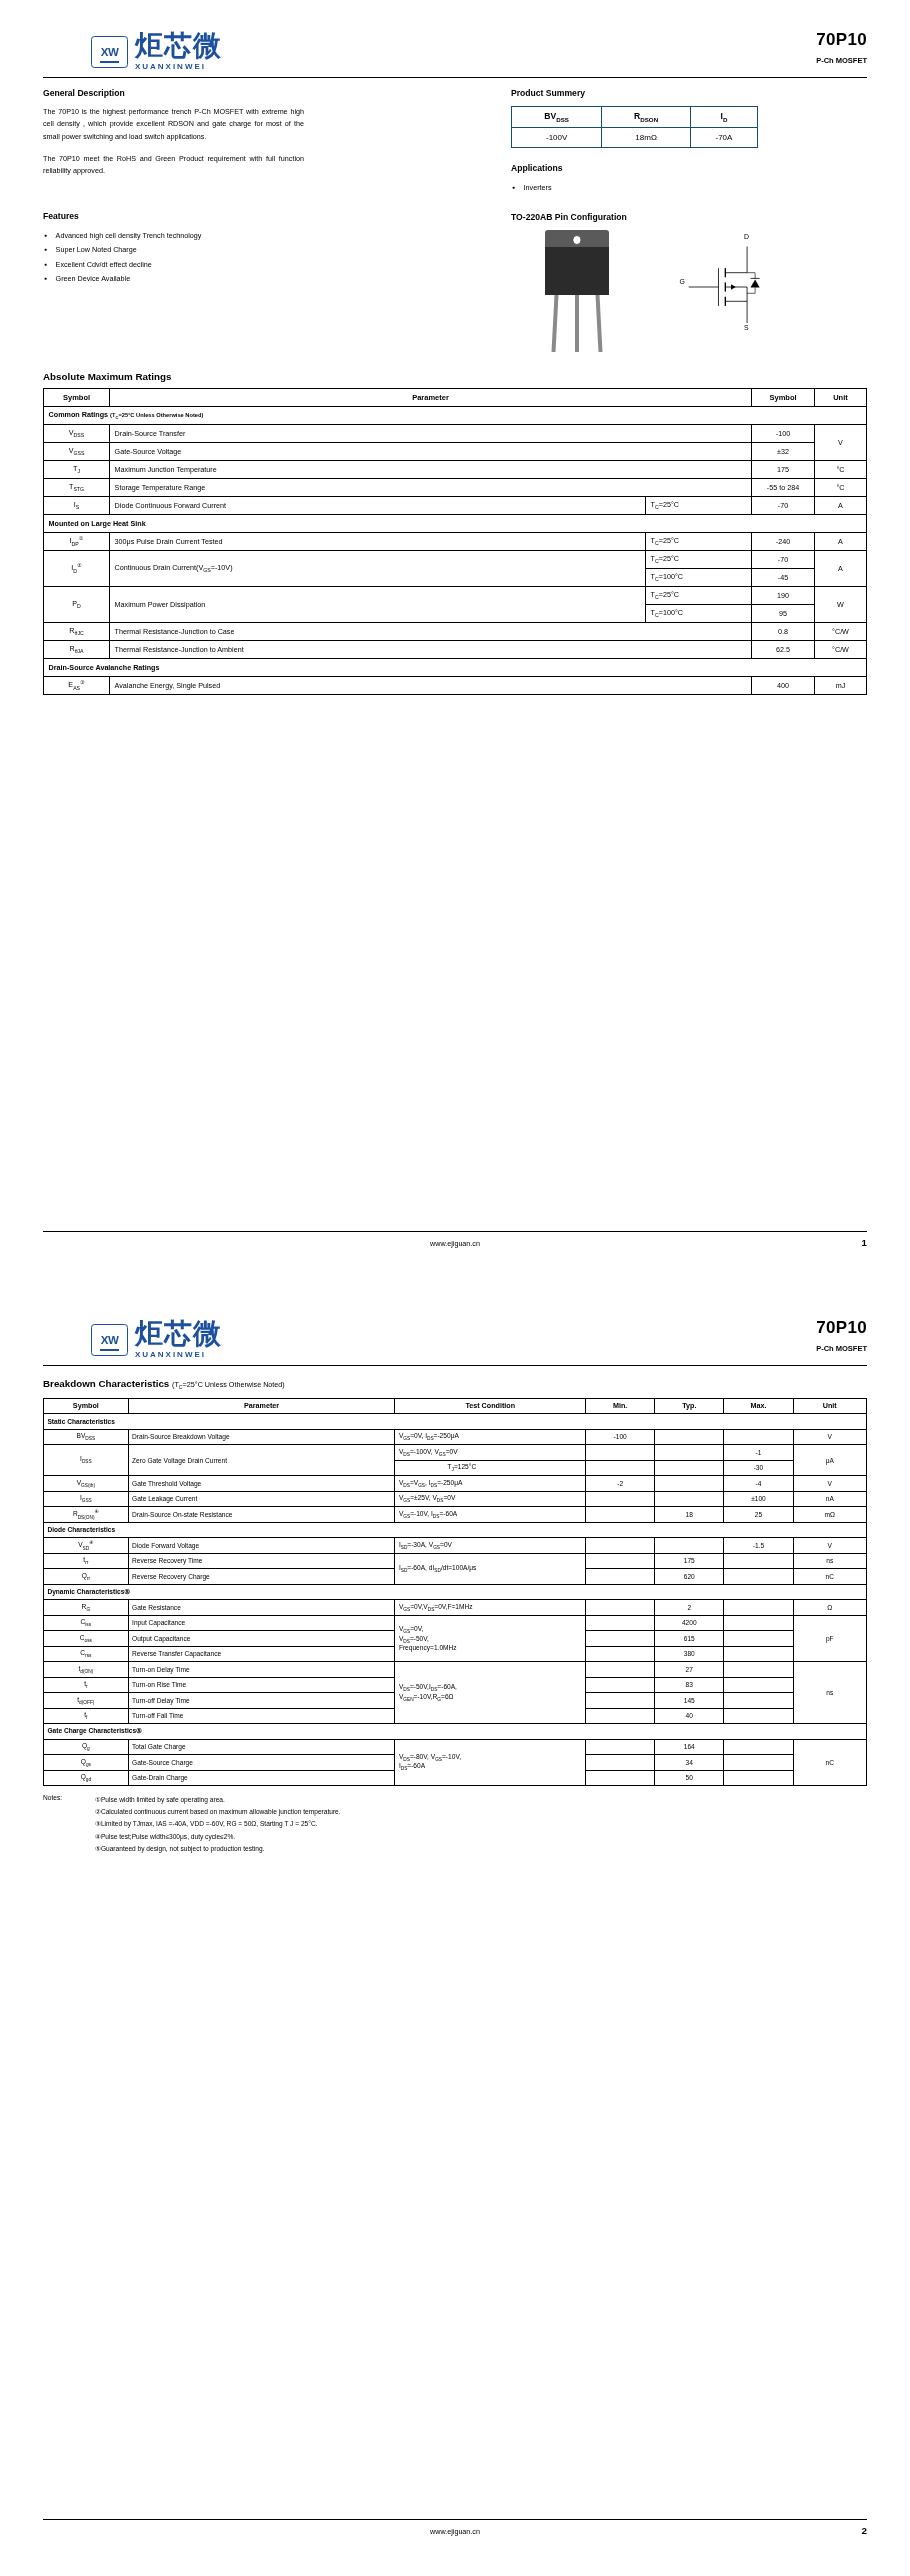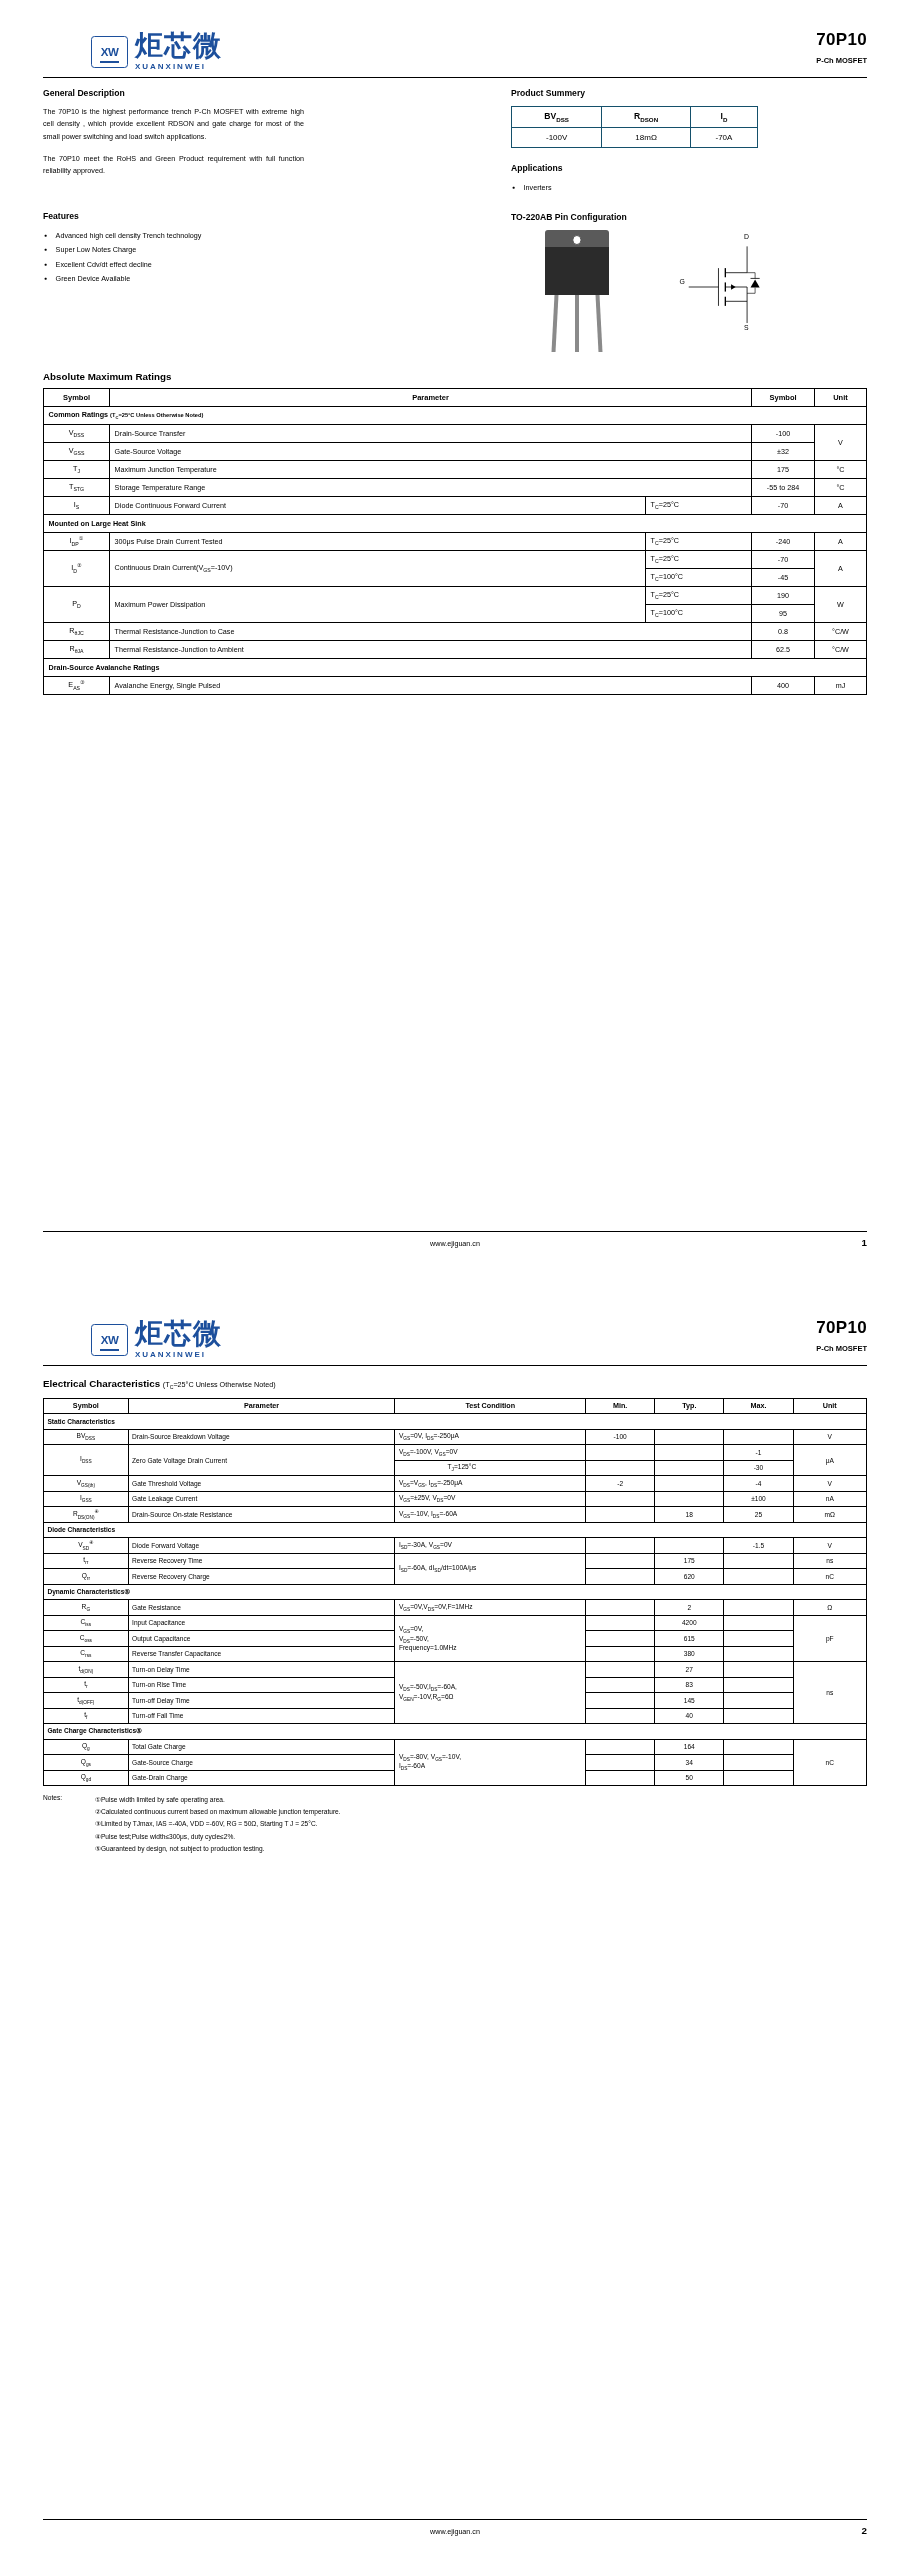--- a/index.html
+++ b/index.html
@@ -329,21 +329,21 @@
   <div class="body1">
 
     <div class="col-left">
       <div class="sec-title">General Description</div>
       <div class="para">The    70P10     is the highest performance trench P-Ch MOSFET with extreme high cell density ,  which provide excellent RDSON and gate charge  for most of the small power switching and load  switch applications.</div>
       <div class="para">The    70P10     meet the RoHS and Green Product  requirement with full function reliability approved.</div>
 
       <div class="sec-title features-title">Features</div>
       <ul class="bul">
         <li>Advanced high cell density Trench technology</li>
-        <li>Super Low Notes Charge</li>
+        <li>Super Low Noted Charge</li>
         <li>Excellent Cdv/dt effect decline</li>
         <li>Green Device Available</li>
       </ul>
     </div>
 
     <div class="col-right">
       <div class="sec-title">Product Summery</div>
       <table class="summary">
         <tbody>
             <tr>
@@ -546,21 +546,21 @@
     </div>
     <div class="part-block">
       <div class="part-no">70P10</div>
       <div class="part-sub">P-Ch MOSFET</div>
     </div>
   </div>
   <hr class="hr-main">
 
   <div class="body2">
     <div class="ec-title">
-      <span>Electrical Characteristics</span>
+      <span>Breakdown Characteristics</span>
       <span class="small">(T<span class="sub">C</span>=25°C Unless Otherwise Noted)</span>
     </div>
 
     <table class="ec">
       <colgroup>
         <col style="width:60px">
           <col style="width:189px">
           <col style="width:135px">
         <col style="width:49px">
           <col style="width:49px">

